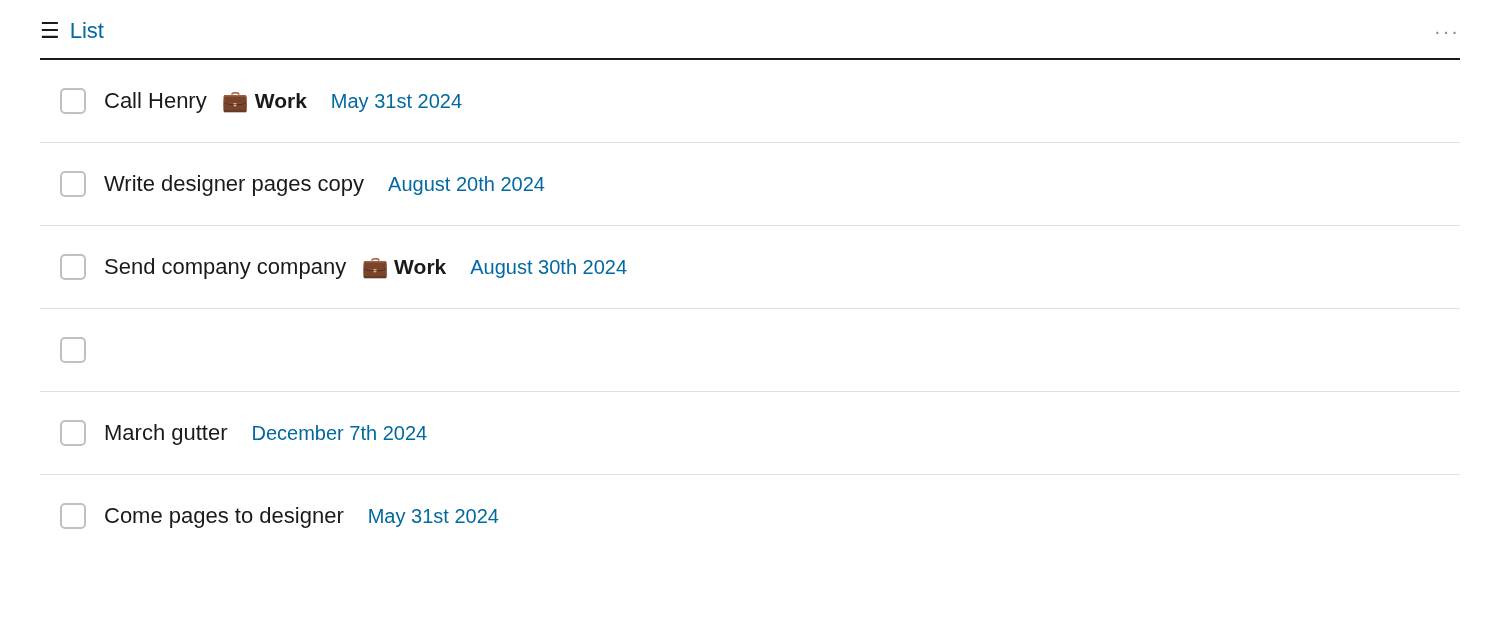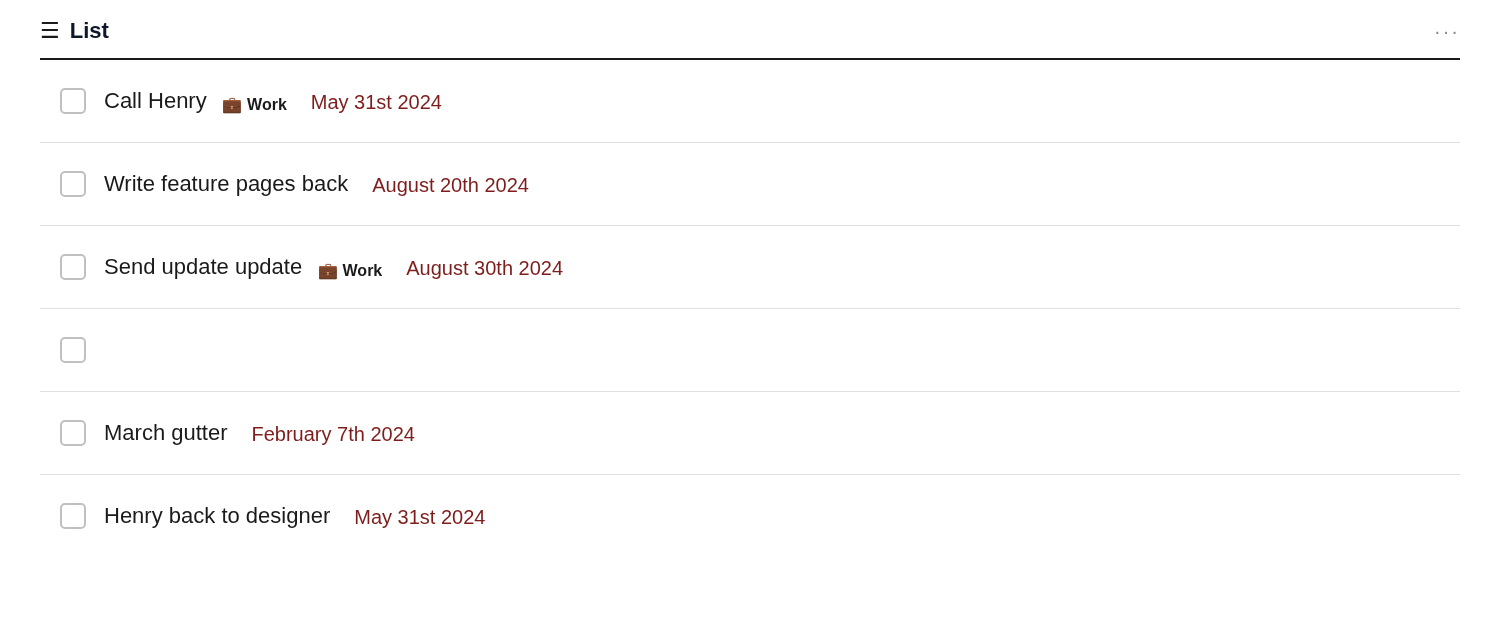--- a/index.html
+++ b/index.html
@@ -38,22 +38,22 @@
       padding-bottom: 14px;
     }
 
     .list-icon {
       font-size: 22px;
       color: #1a1a1a;
     }
 
     .header-title {
       font-size: 22px;
-      font-weight: 700;
-      color: #0f172a;
+      font-weight: 400;
+      color: #0369a1;
     }
 
     .header-more {
       font-size: 20px;
       color: #888;
       cursor: pointer;
       letter-spacing: 2px;
       padding-bottom: 14px;
     }
 
@@ -78,43 +78,43 @@
       height: 26px;
       border: 2px solid #c0c0c0;
       border-radius: 5px;
       flex-shrink: 0;
       cursor: pointer;
       background: #fff;
     }
 
     .task-content {
       display: flex;
-      align-items: flex-end;
+      align-items: center;
       gap: 16px;
       flex: 1;
     }
 
     .task-name {
       font-size: 22px;
       font-weight: 500;
       color: #1a1a1a;
     }
 
     .task-tag {
       display: flex;
       align-items: center;
       gap: 5px;
-      font-size: 16px;
+      font-size: 21px;
       font-weight: 700;
       color: #1a1a1a;
     }
 
     .task-date {
       font-size: 20px;
-      color: #7f1d1d;
+      color: #0369a1;
       margin-left: 8px;
     }
   </style>
 </head>
 <body>
 
 <div class="container">
   <div class="header">
     <div class="header-left">
       <span class="list-icon">☰</span>
@@ -128,43 +128,43 @@
         <div class="task-checkbox"></div>
         <div class="task-content">
           <span class="task-name">Call Henry</span>
           <span class="task-tag">💼 Work</span>
           <span class="task-date">May 31st 2024</span>
         </div>
       </div>
       <div class="task-row">
         <div class="task-checkbox"></div>
         <div class="task-content">
-          <span class="task-name">Write feature pages back</span>
+          <span class="task-name">Write designer pages copy</span>
           <span class="task-date">August 20th 2024</span>
         </div>
       </div>
       <div class="task-row">
         <div class="task-checkbox"></div>
         <div class="task-content">
-          <span class="task-name">Send update update</span>
+          <span class="task-name">Send company company</span>
           <span class="task-tag">💼 Work</span>
           <span class="task-date">August 30th 2024</span>
         </div>
       </div>
       <div class="task-row">
         <div class="task-checkbox"></div>
       </div>
       <div class="task-row">
         <div class="task-checkbox"></div>
         <div class="task-content">
           <span class="task-name">March gutter</span>
-          <span class="task-date">February 7th 2024</span>
+          <span class="task-date">December 7th 2024</span>
         </div>
       </div>
       <div class="task-row">
         <div class="task-checkbox"></div>
         <div class="task-content">
-          <span class="task-name">Henry back to designer</span>
+          <span class="task-name">Come pages to designer</span>
           <span class="task-date">May 31st 2024</span>
         </div>
       </div>
     </div>
 </div>
 
 </body></html>

